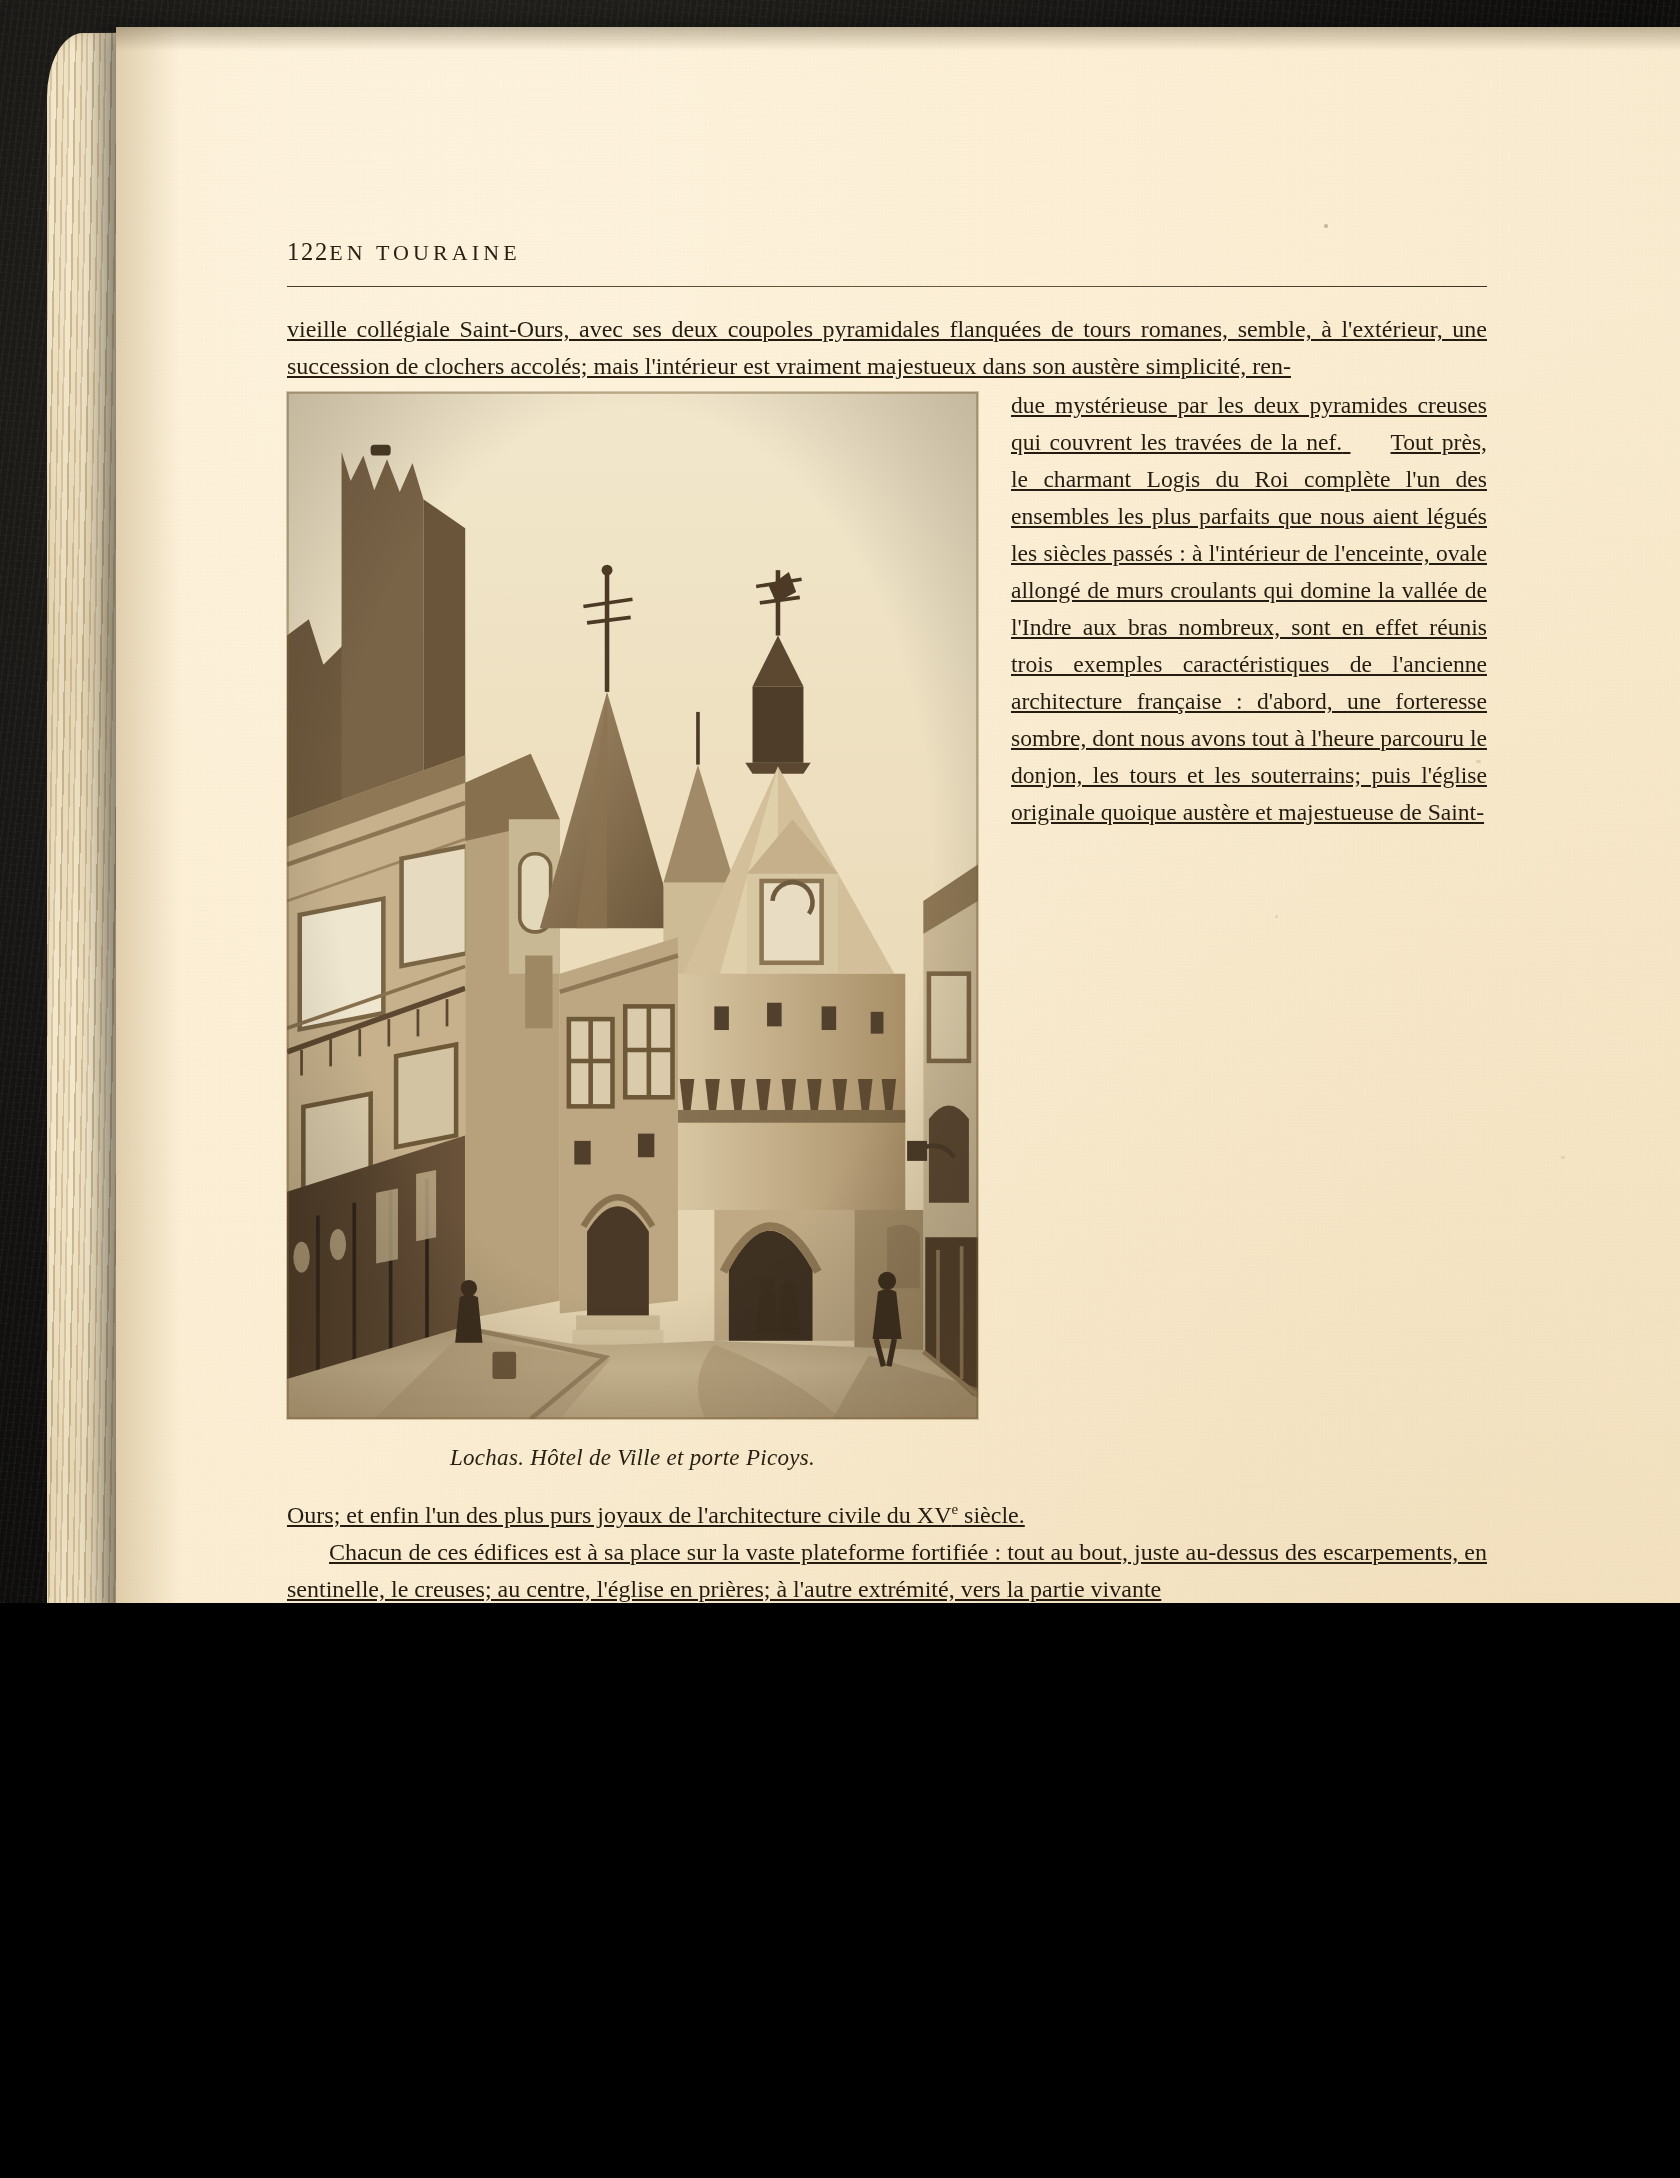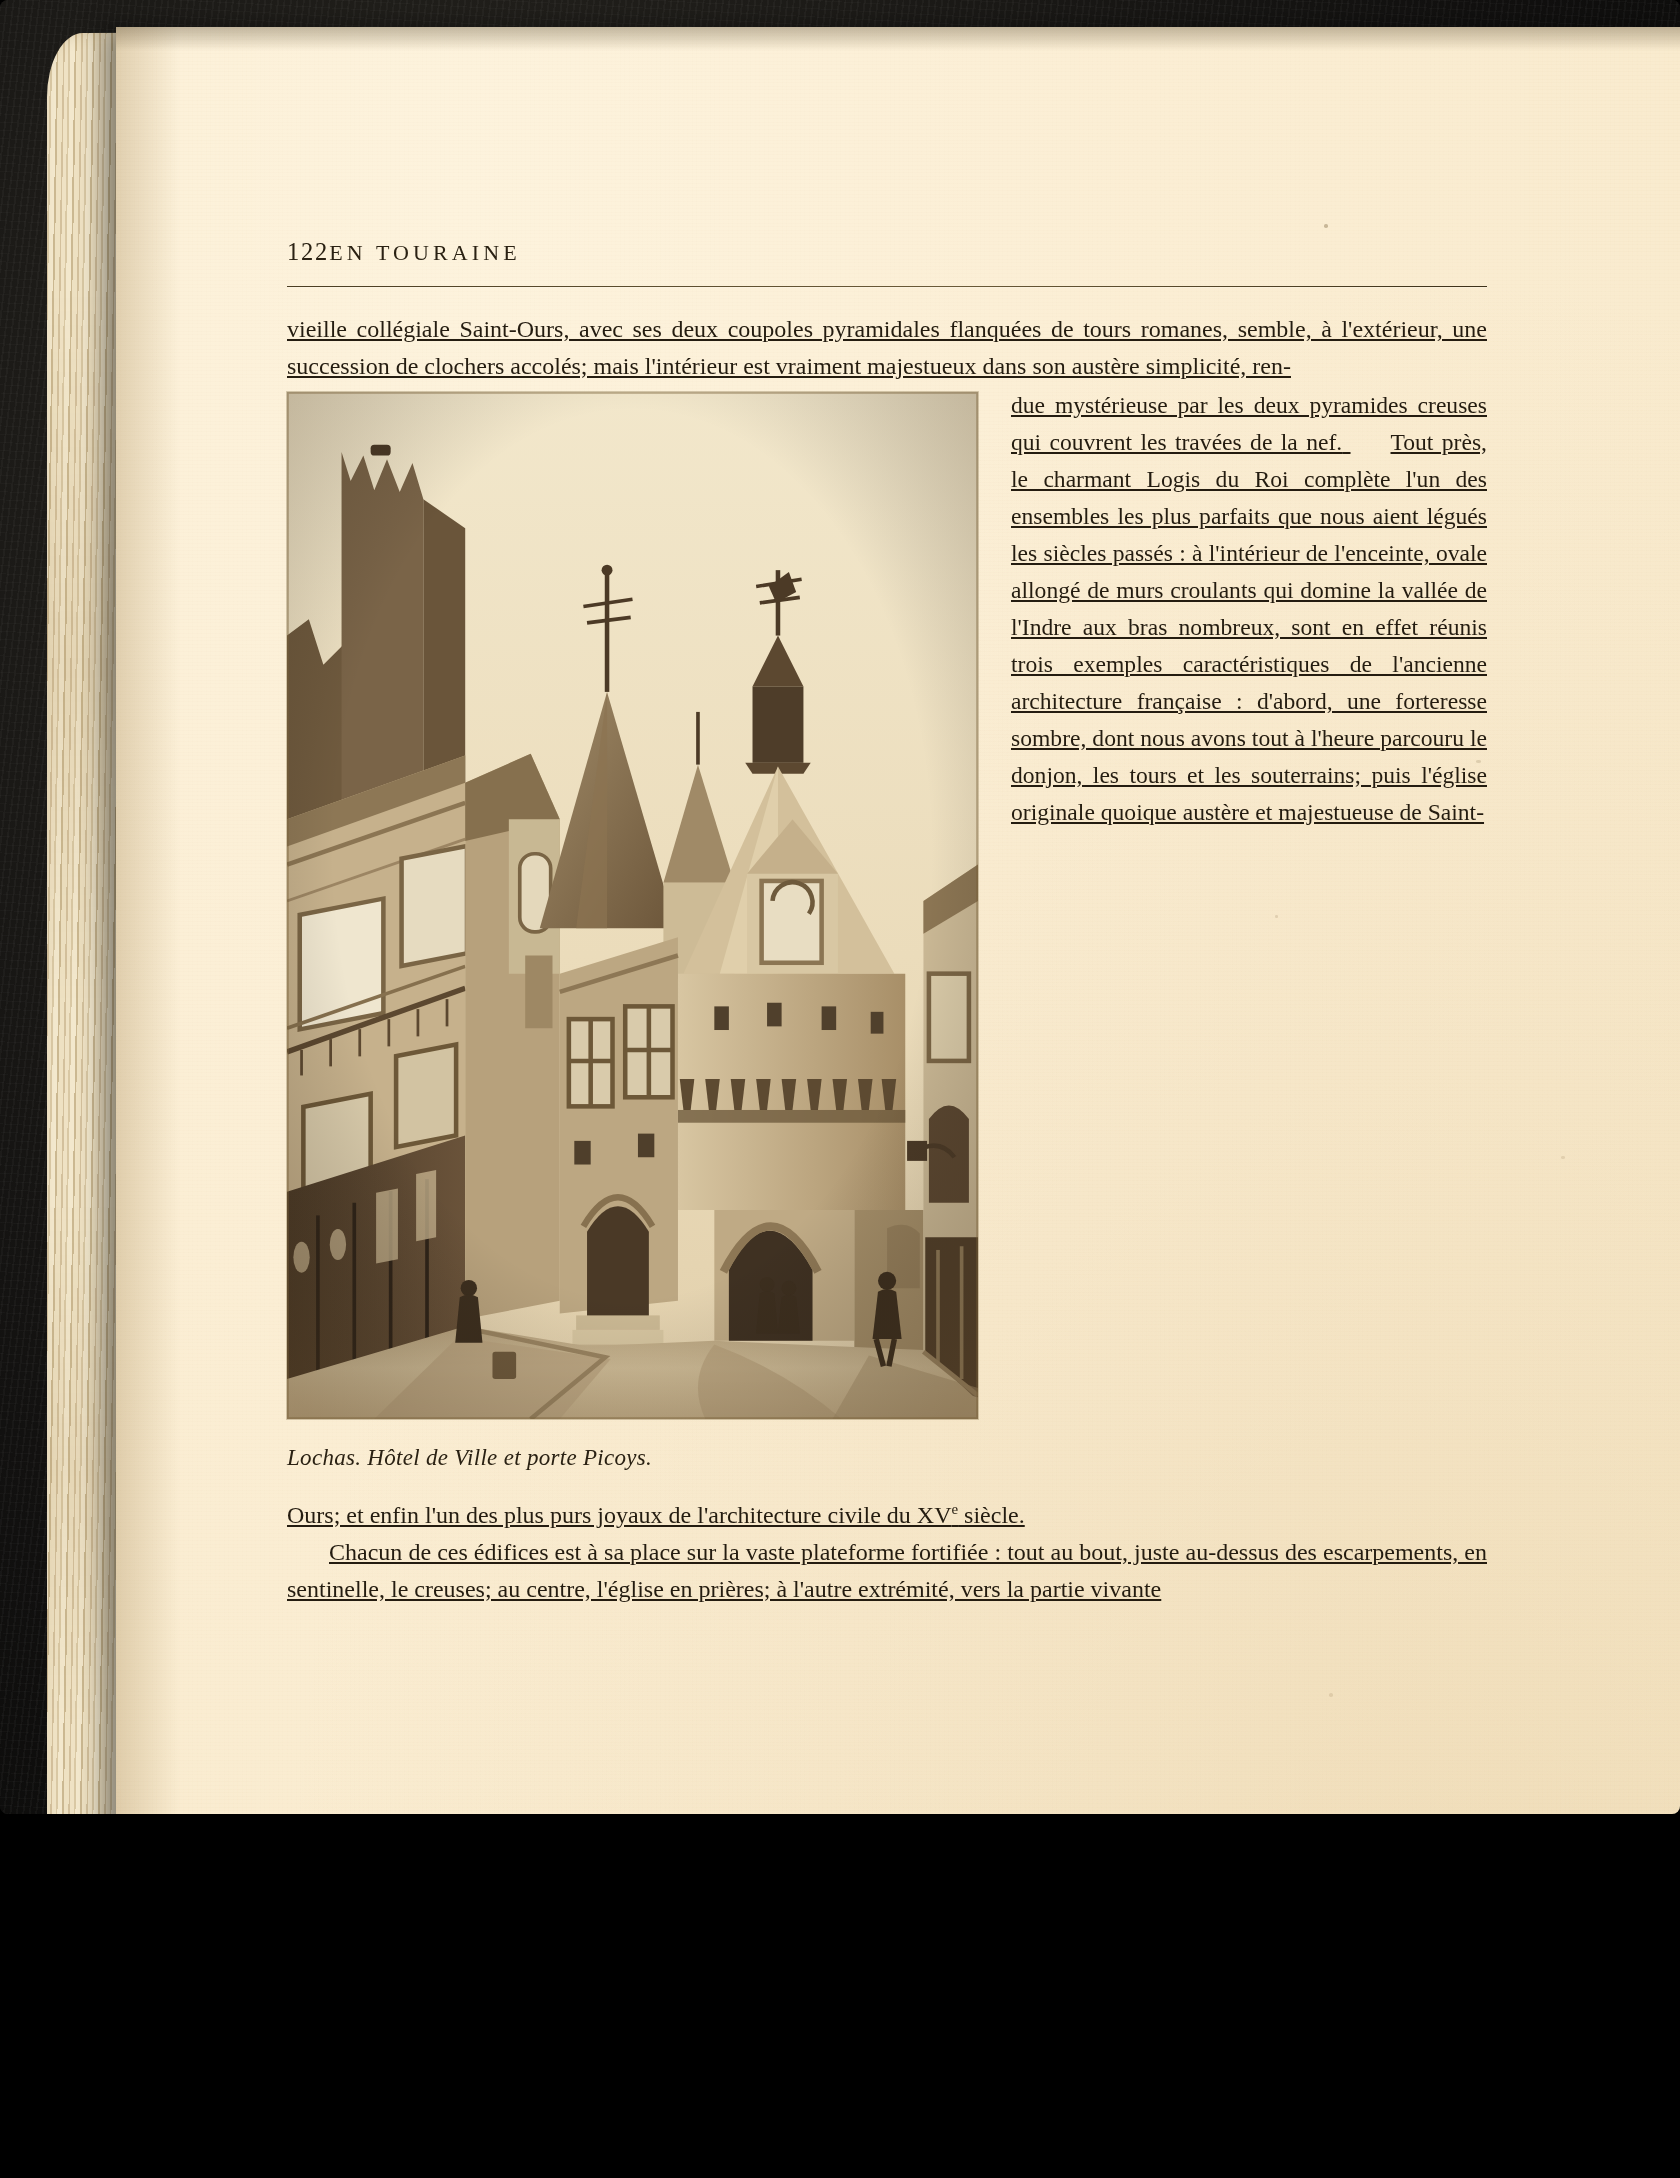--- a/index.html
+++ b/index.html
@@ -1,20 +1,20 @@
 <!DOCTYPE html>
 <html style="font-size:14.5px"><head>
 <meta charset="utf-8">
 <style>
   html,body{margin:0;padding:0;background:#000;}
   body{width:1680px;height:2178px;overflow:hidden;
        font-family:"Liberation Serif",serif;}
 
-  #scan{position:relative;width:1680px;height:1814px;
-        background:#100f0d;overflow:hidden;border-radius:8px;}
+  #scan{position:relative;width:1680px;height:1603px;
+        background:#100f0d;overflow:hidden;}
 
   
   .leather{position:absolute;inset:0;
     background:
       repeating-linear-gradient(97deg, rgba(255,255,255,.030) 0 1.8px, rgba(0,0,0,0) 1.8px 6.4px),
       repeating-linear-gradient(3deg, rgba(255,255,255,.022) 0 0.9px, rgba(0,0,0,0) 0.9px 8.2px),
       radial-gradient(ellipse at 30% 20%, #26241f 0%, #121110 60%, #080807 100%);
   }
   .leather-streaks{position:absolute;inset:0;opacity:.5;
     background:
@@ -73,21 +73,21 @@
   .body{font-size:24px;line-height:37px;color:#241c10;margin-top:23.6px;text-decoration:underline;}
 
   .lead p{margin:0;text-align:justify;}
 
   
   .wrap{margin-top:1.8px;}
   figure.plate{float:left;margin:5.5px 33px 5.5px 0;width:691px;}
   .photoframe{width:691px;height:1027px;position:relative;
     background:#cdbf9e;box-shadow:0 0 0 0.9px rgba(120,100,60,.35);}
   .photoframe svg{display:block;width:100%;height:100%;}
-  figcaption{margin-top:20px;font-style:italic;
+  figcaption{margin-top:20px;text-align:center;font-style:italic;
     font-size:23px;color:#2a2113;letter-spacing:0.3px;}
 
   .colflow{text-align:justify;font-size:23.6px;line-height:37px;}
   .colflow .ind{display:inline-block;width:40px;}
 
   .tail{clear:both;padding-top:9px;}
   .tail p{margin:0;text-align:justify;text-indent:0;}
   .tail p.i{text-indent:42px;}
 
   sup{font-size:.62em;vertical-align:super;}

